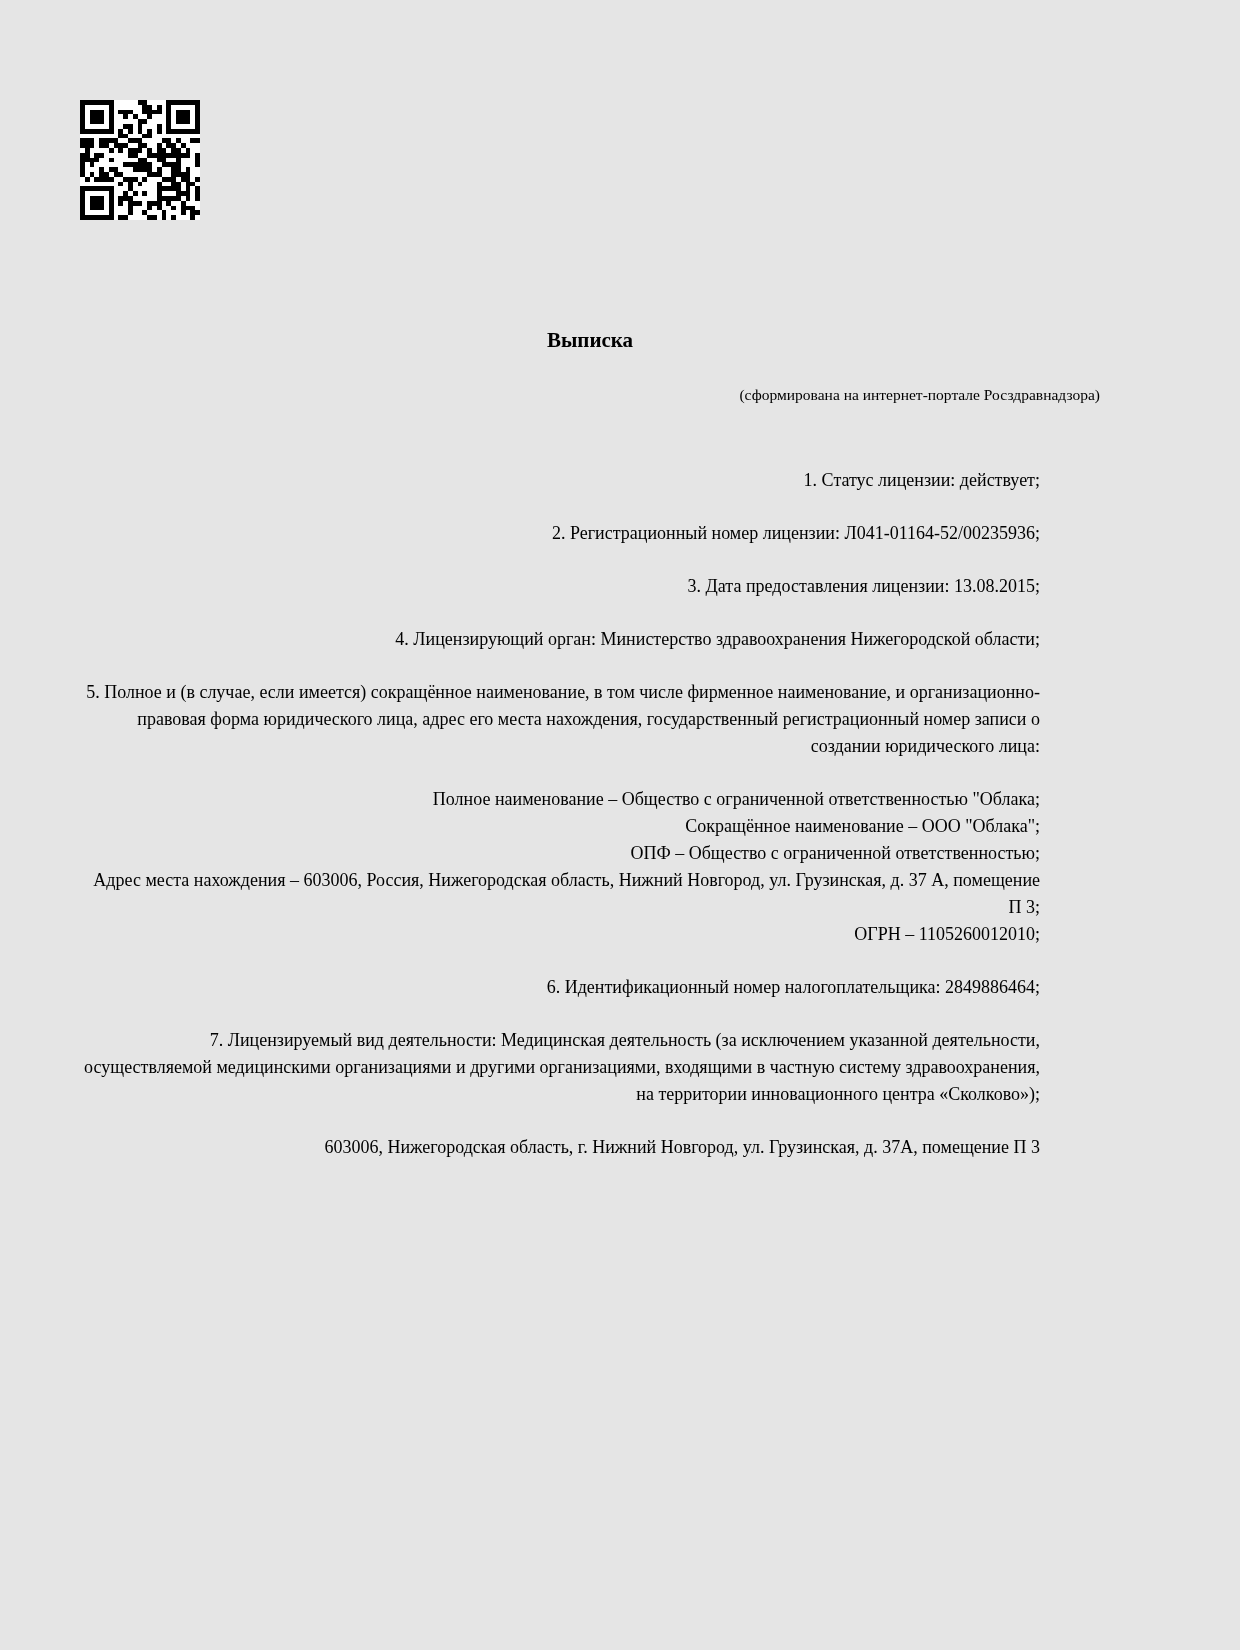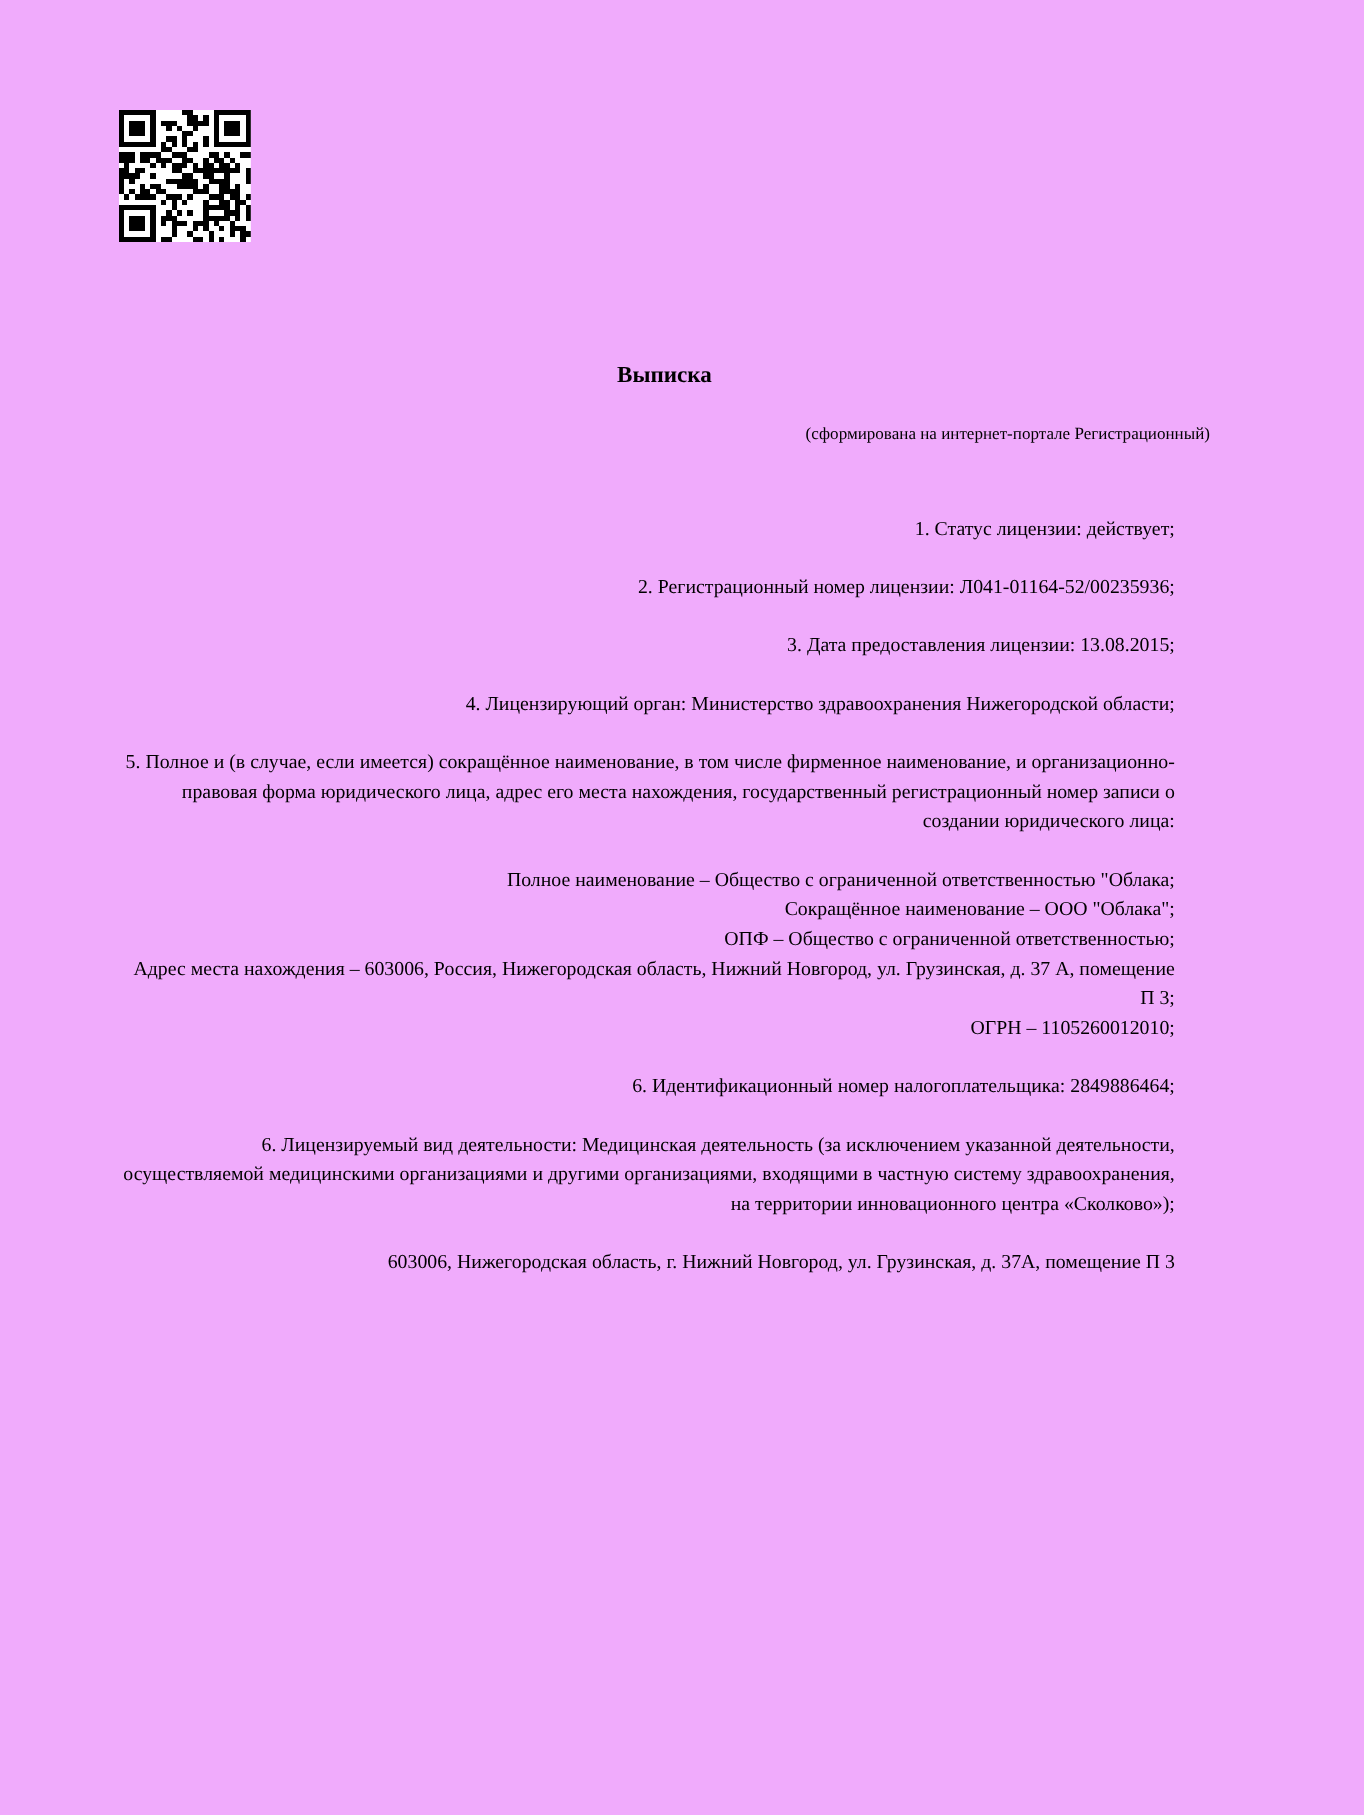--- a/index.html
+++ b/index.html
@@ -8,22 +8,22 @@
     width: 1240px;
     min-height: 1650px;
     margin: 0 auto;
     font-family: "Liberation Serif", "DejaVu Serif", serif;
     color: #000000;
     position: relative;
   }
   .page {
     width: 1240px;
     min-height: 1650px;
-    padding: 100px 140px 60px 108px;
-    background: #f0abfc;
+    padding: 100px 140px 60px 80px;
+    background: #e5e5e5;
   }
   .qr-wrap {
     width: 120px;
     height: 120px;
     margin-bottom: 104px;
   }
   .qr-wrap svg { display: block; width: 120px; height: 120px; }
   .title-block {
     text-align: center;
     font-weight: bold;
@@ -368,31 +368,31 @@
         <rect x="17" y="24" width="1" height="1" fill="#000"></rect>
         <rect x="19" y="24" width="1" height="1" fill="#000"></rect>
         <rect x="23" y="24" width="1" height="1" fill="#000"></rect>
       </svg>
   </div>
 
   <div class="title-block">
     <div>Выписка</div>
   </div>
 
-  <div class="subtitle">(сформирована на интернет-портале Регистрационный)</div>
+  <div class="subtitle">(сформирована на интернет-портале Росздравнадзора)</div>
 
   <div class="body-text">
     <p>1. Статус лицензии: действует;</p>
     <p>2. Регистрационный номер лицензии: Л041-01164-52/00235936;</p>
     <p>3. Дата предоставления лицензии: 13.08.2015;</p>
     <p>4. Лицензирующий орган: Министерство здравоохранения Нижегородской области;</p>
     <p>5. Полное и (в случае, если имеется) сокращённое наименование, в том числе фирменное наименование, и организационно-правовая форма юридического лица, адрес его места нахождения, государственный регистрационный номер записи о создании юридического лица:</p>
     <p>Полное наименование – Общество с ограниченной ответственностью "Облака;
 Сокращённое наименование – ООО "Облака";
 ОПФ – Общество с ограниченной ответственностью;
 Адрес места нахождения – 603006, Россия, Нижегородская область, Нижний Новгород, ул. Грузинская, д. 37 А, помещение П 3;
 ОГРН – 1105260012010;</p>
     <p>6. Идентификационный номер налогоплательщика: 2849886464;</p>
-    <p>6. Лицензируемый вид деятельности: Медицинская деятельность (за исключением указанной деятельности, осуществляемой медицинскими организациями и другими организациями, входящими в частную систему здравоохранения, на территории инновационного центра «Сколково»);</p>
+    <p>7. Лицензируемый вид деятельности: Медицинская деятельность (за исключением указанной деятельности, осуществляемой медицинскими организациями и другими организациями, входящими в частную систему здравоохранения, на территории инновационного центра «Сколково»);</p>
     <p>603006, Нижегородская область, г. Нижний Новгород, ул. Грузинская, д. 37А, помещение П 3</p>
   </div>
 
 </div>
 
 </body></html>

